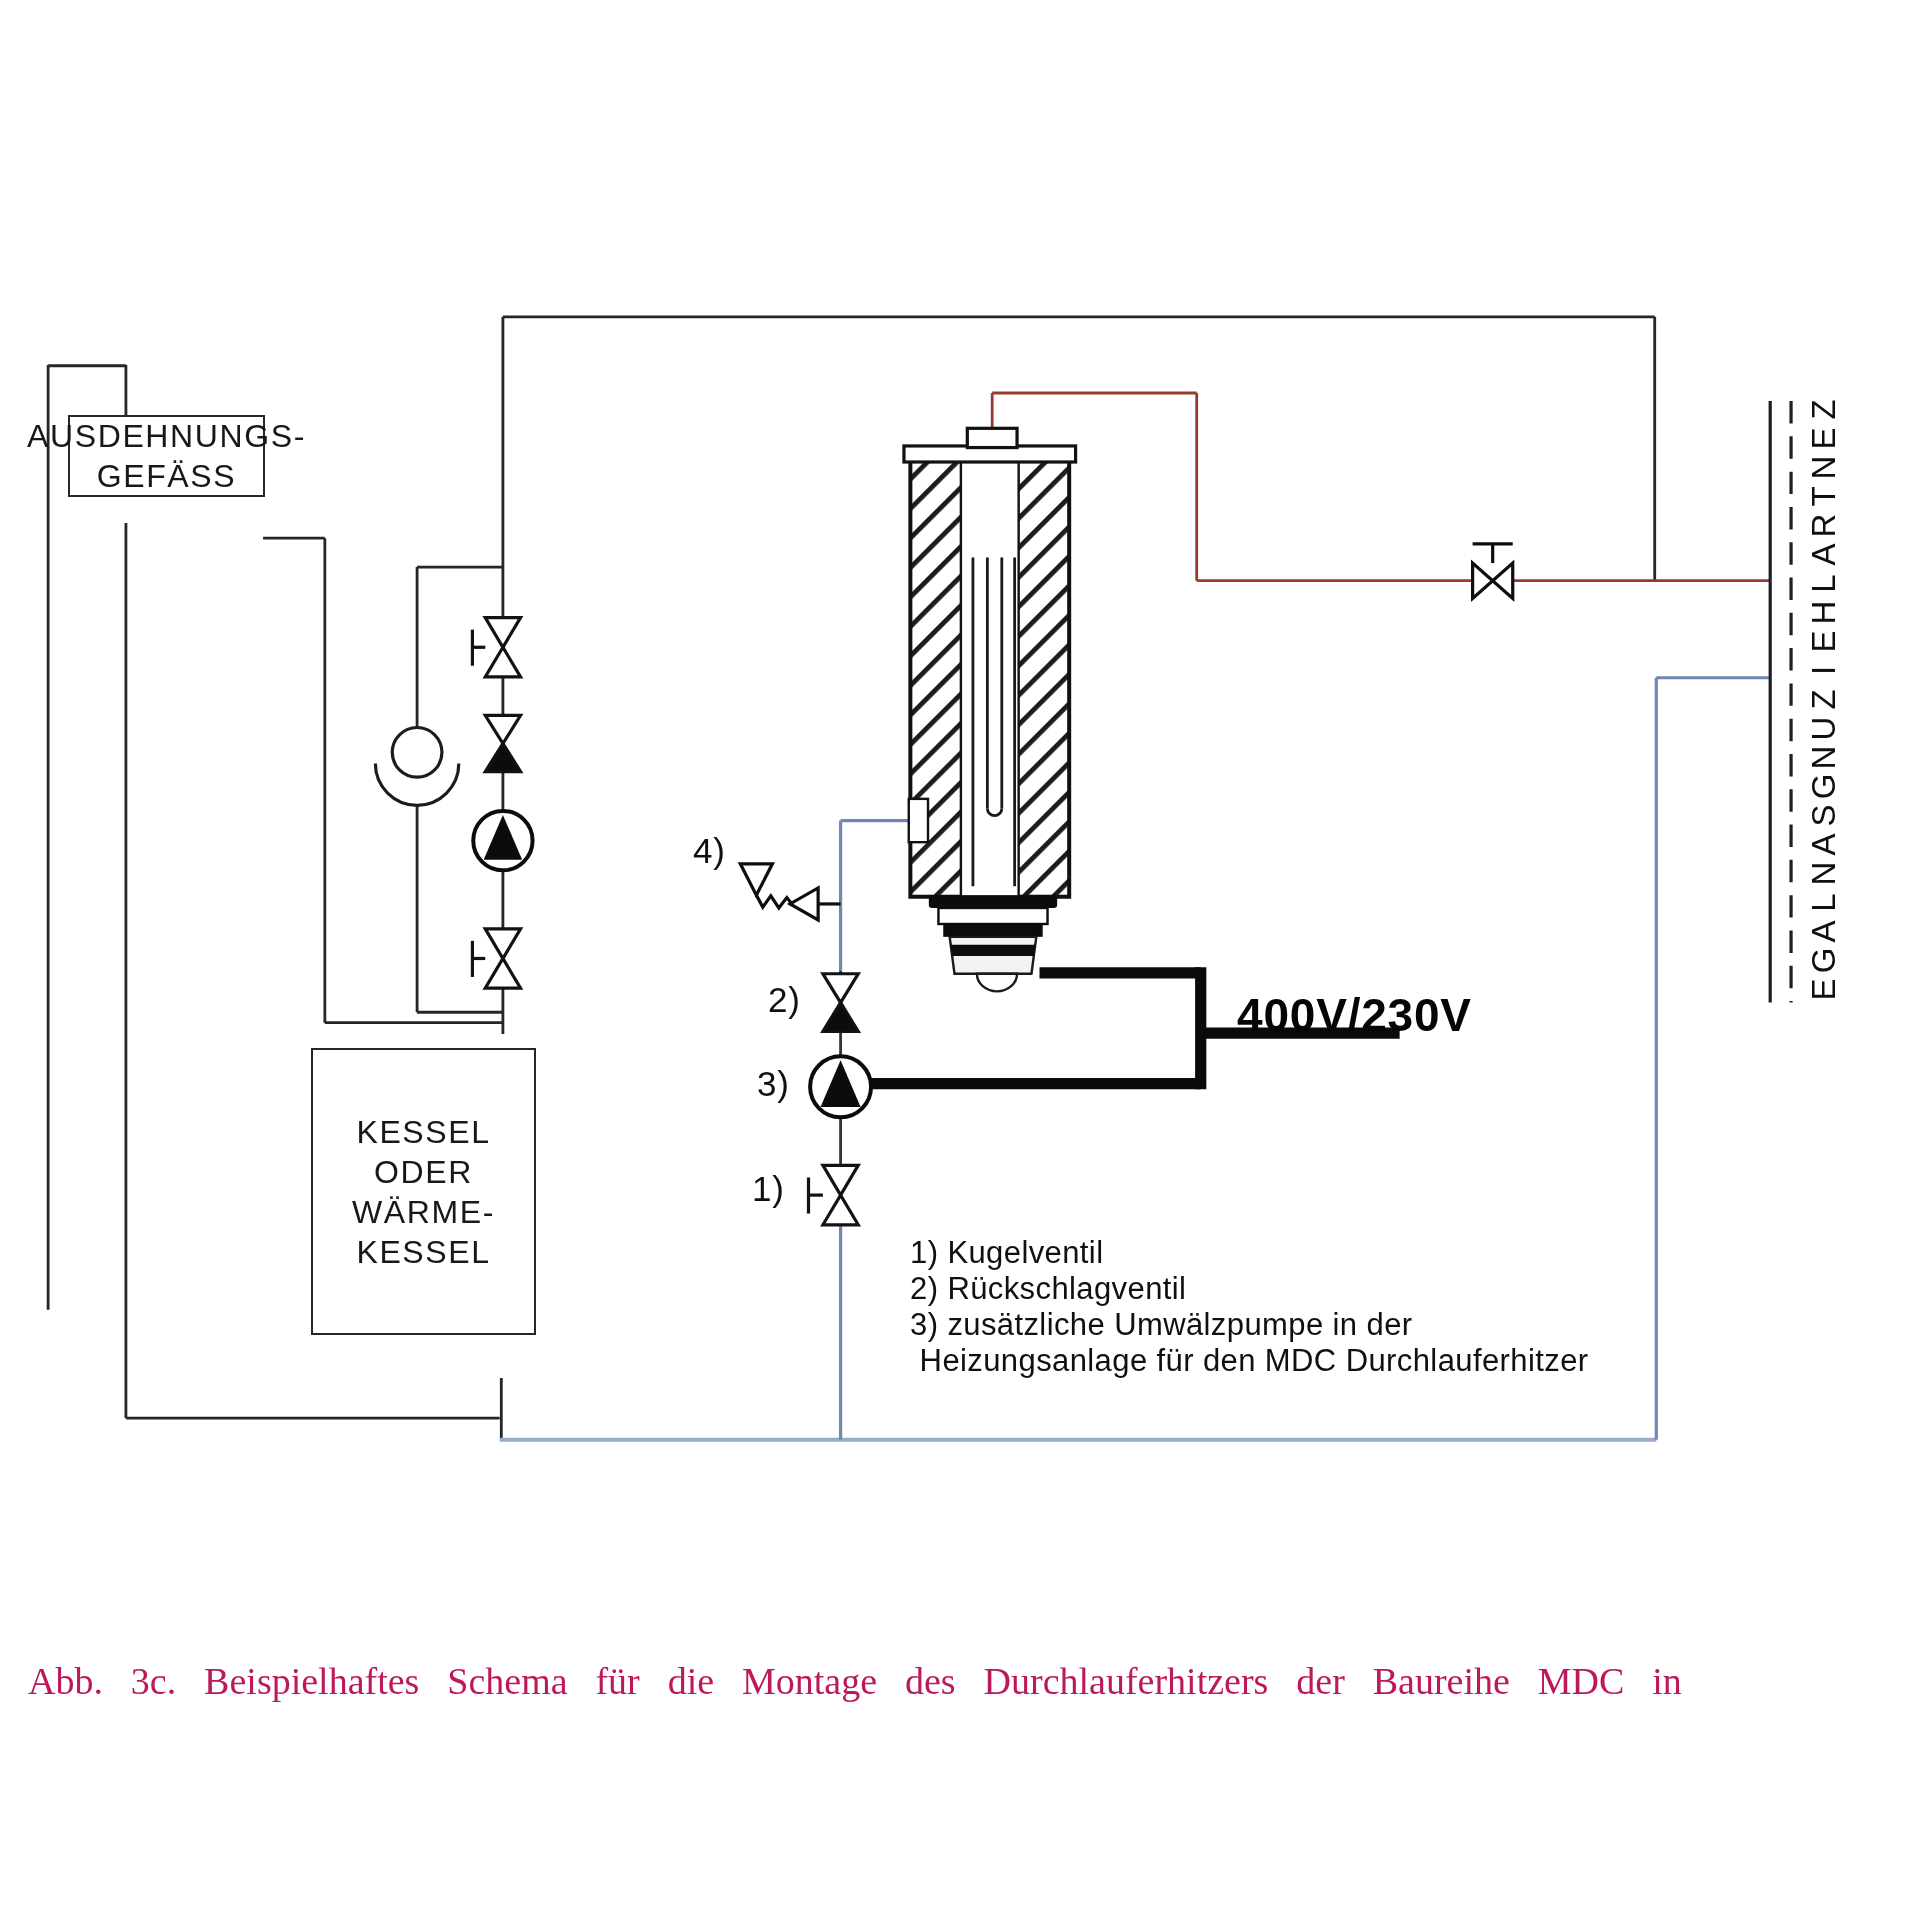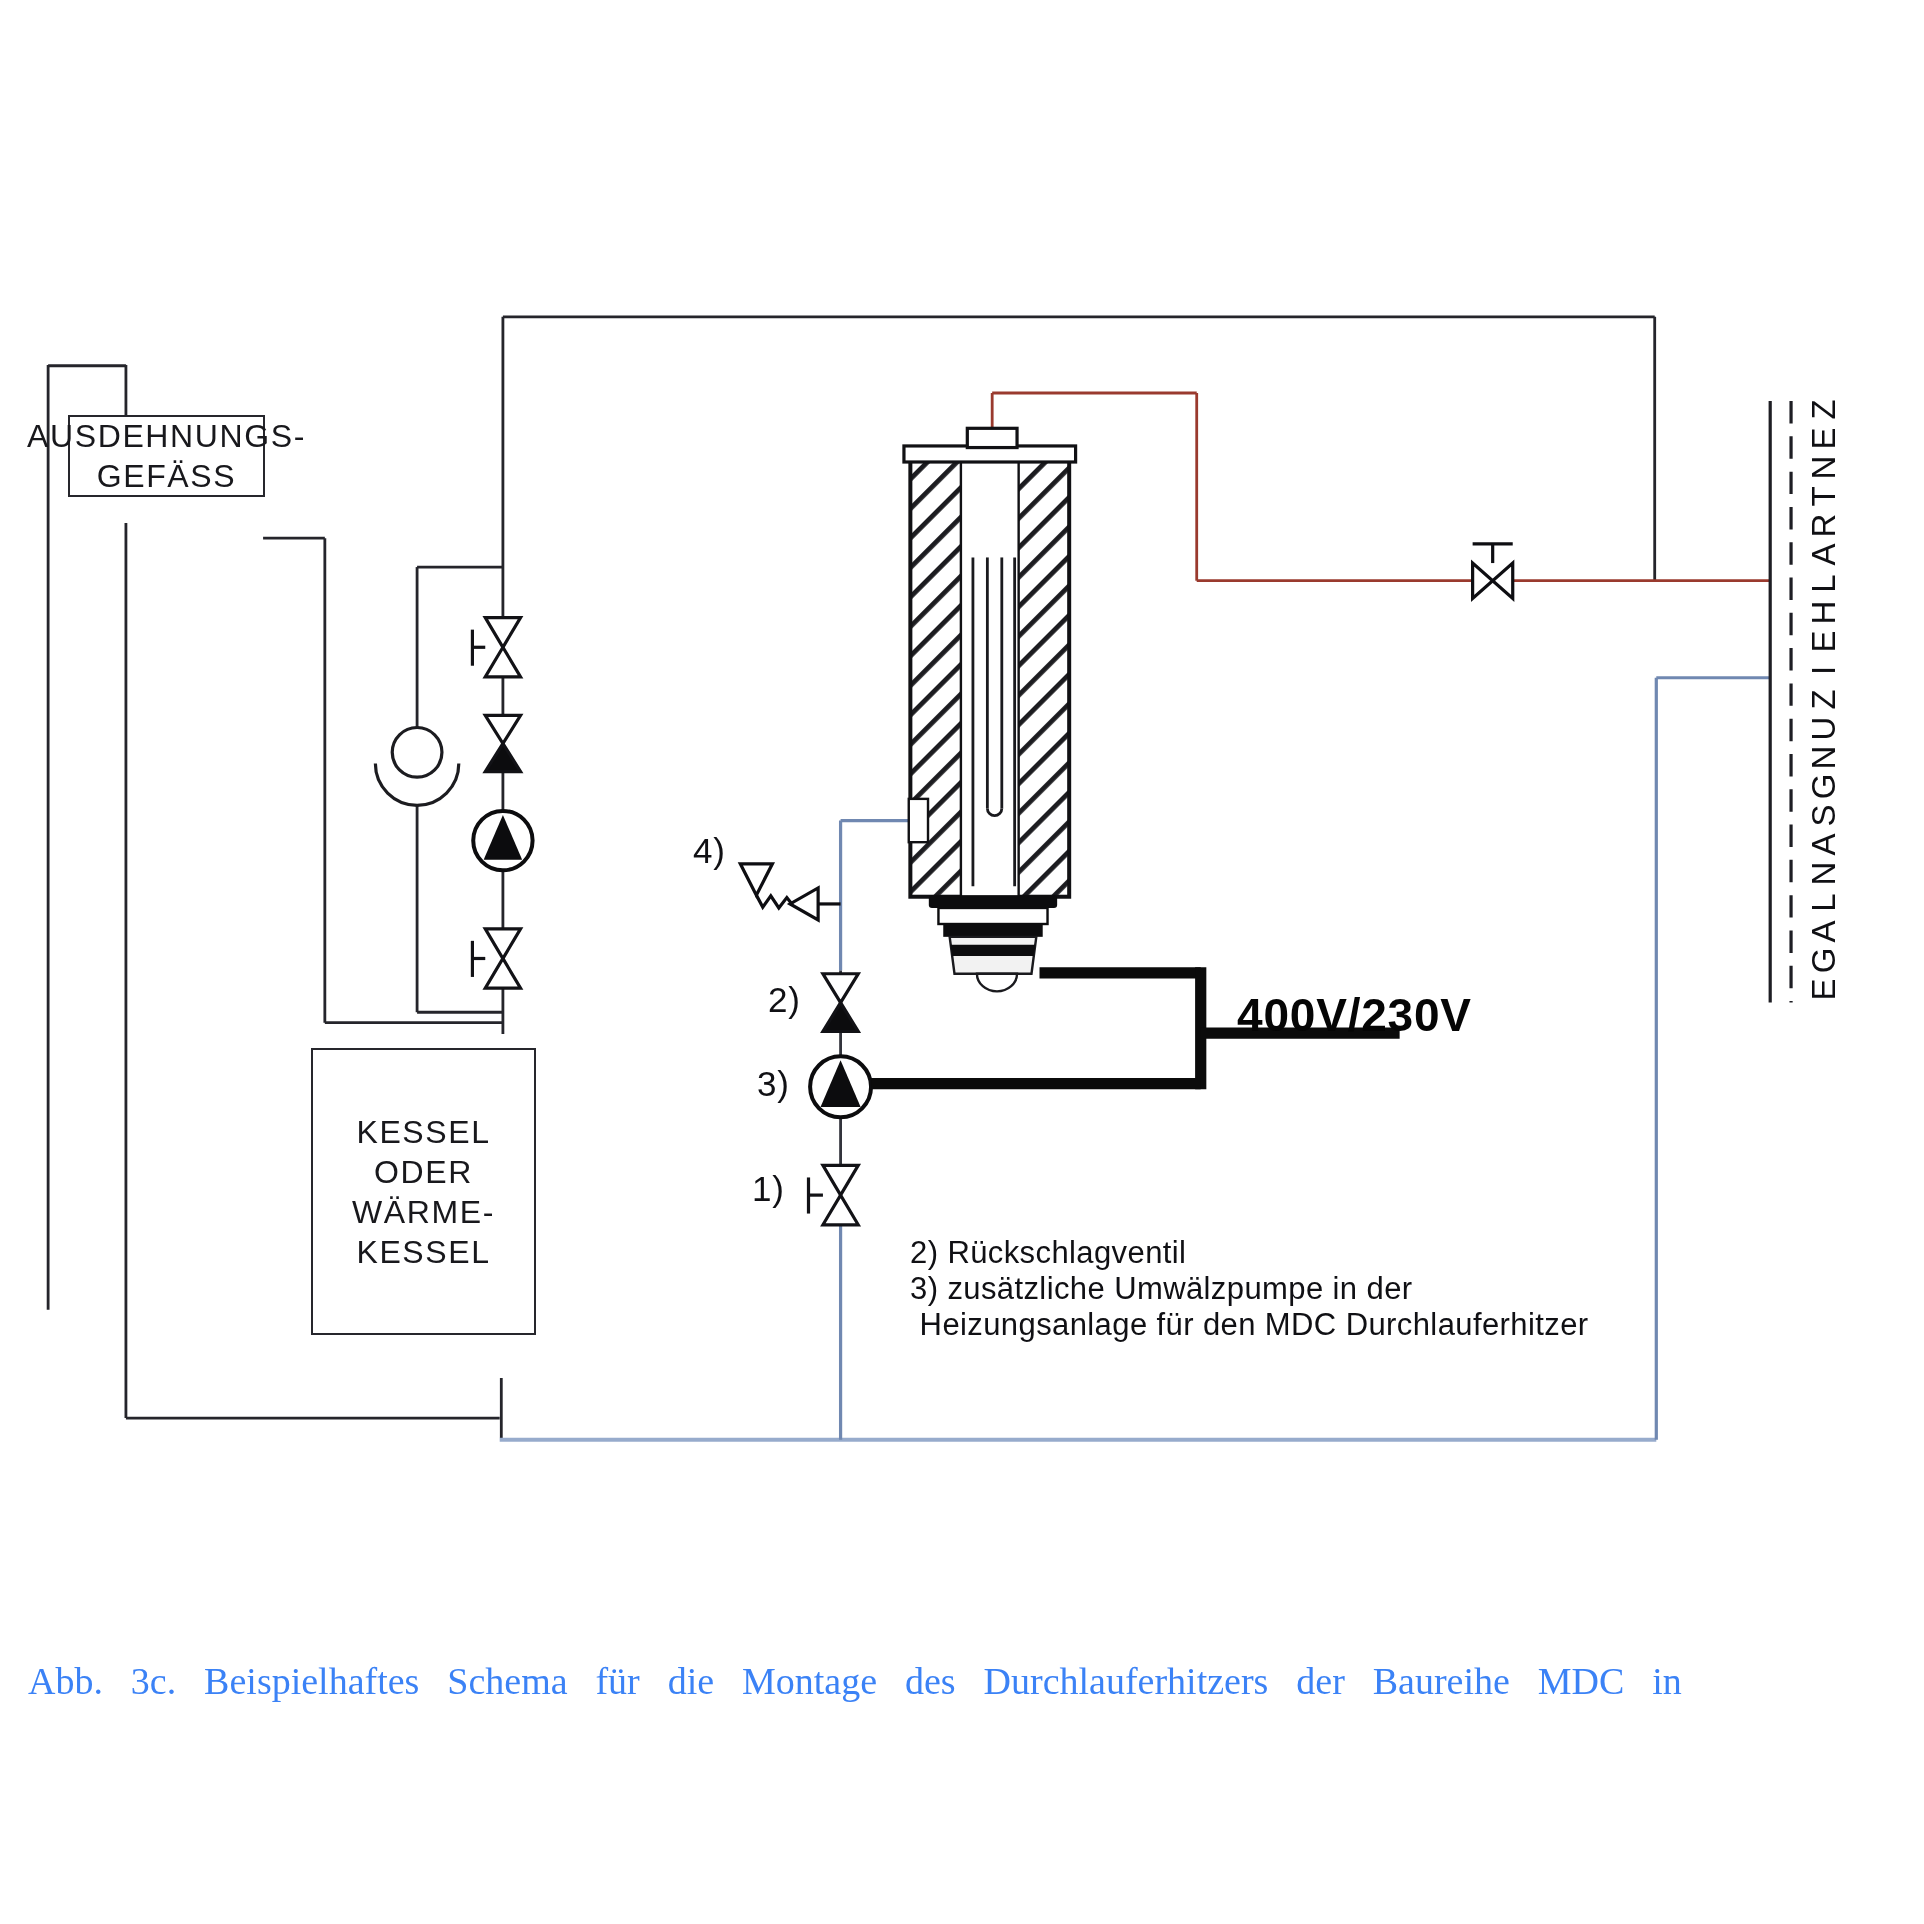--- a/index.html
+++ b/index.html
@@ -7,21 +7,21 @@
           font-family:"Liberation Sans", sans-serif;color:#1b1b1f;}
   #schematic-svg{position:absolute;left:0;top:0;width:1925px;height:1925px;}
   .box{position:absolute;background:#ffffff;border:2.4px solid #26262c;box-sizing:border-box;
        display:flex;flex-direction:column;align-items:center;justify-content:center;}
   .boxlabel{font-size:32px;line-height:40px;letter-spacing:1.6px;white-space:nowrap;text-align:center;color:#18181c;}
   .callout{position:absolute;font-size:35px;letter-spacing:0.8px;color:#101014;}
   .legend{position:absolute;left:910px;top:1235px;font-size:31px;line-height:36px;color:#101014;letter-spacing:0.4px;}
   .legend .cont{padding-left:9.6px;}
   .voltage{position:absolute;left:1237px;top:988px;font-size:46px;font-weight:bold;letter-spacing:0.8px;color:#050505;}
   .caption{position:absolute;left:28px;top:1651px;width:1873px;font-family:"Liberation Serif", serif;
-           font-size:38px;line-height:61px;color:#3b82f6;}
+           font-size:38px;line-height:61px;color:#be185d;}
   .caption .l1{word-spacing:18.4px;white-space:nowrap;}
   .zha{position:absolute;left:1802px;top:395px;}
   .vletter{display:block;width:43px;height:29px;line-height:29px;text-align:center;
            transform:rotate(-90deg);font-size:33px;letter-spacing:0;color:#101014;}
 </style>
 </head>
 <body>
 
 <div id="canvas">
 
@@ -184,20 +184,21 @@
   </div>
 
   <div class="callout" style="left:693px;top:831px;">4)</div>
   <div class="callout" style="left:768px;top:980px;">2)</div>
   <div class="callout" style="left:757px;top:1064px;">3)</div>
   <div class="callout" style="left:752px;top:1169px;">1)</div>
 
   <div class="voltage">400V/230V</div>
 
   <div class="legend">
+    <div>1) Kugelventil</div>
     <div>2) Rückschlagventil</div>
     <div>3) zusätzliche Umwälzpumpe in der</div>
     <div class="cont">Heizungsanlage für den MDC Durchlauferhitzer</div>
   </div>
 
   <div class="zha">
       <span class="vletter">Z</span>
       <span class="vletter">E</span>
       <span class="vletter">N</span>
       <span class="vletter">T</span>

